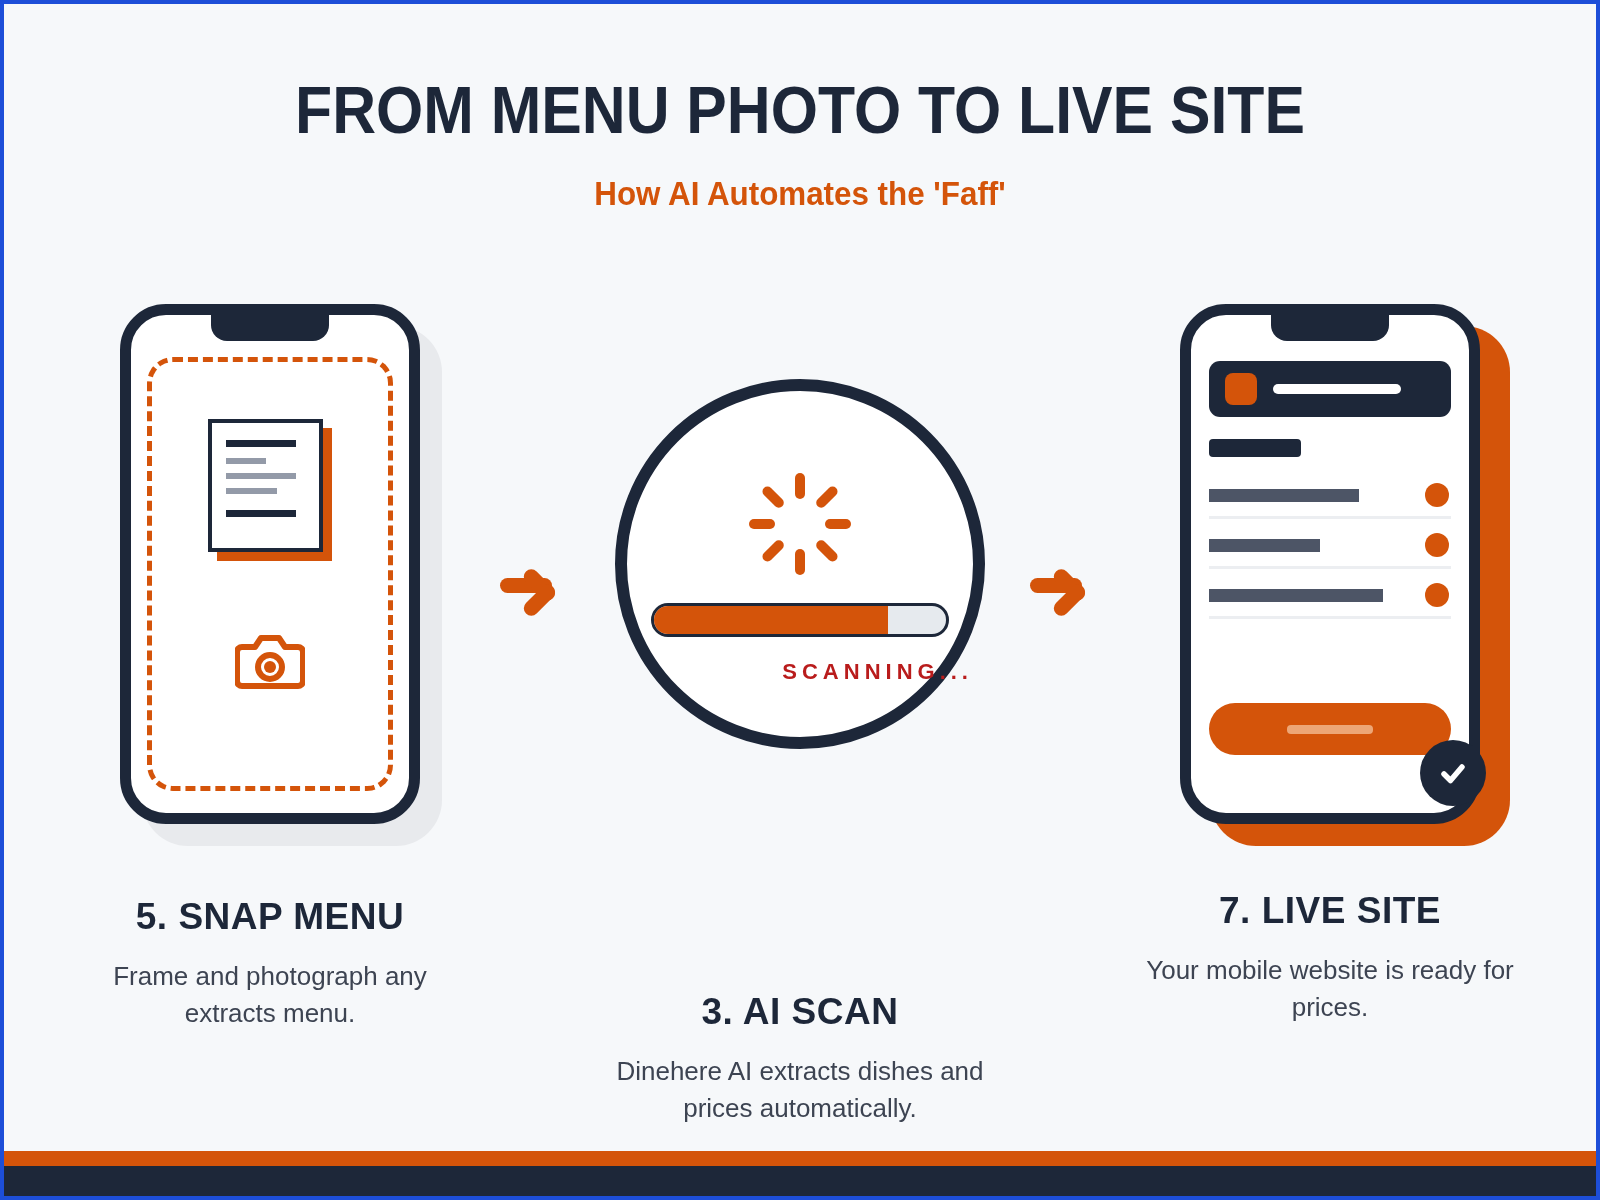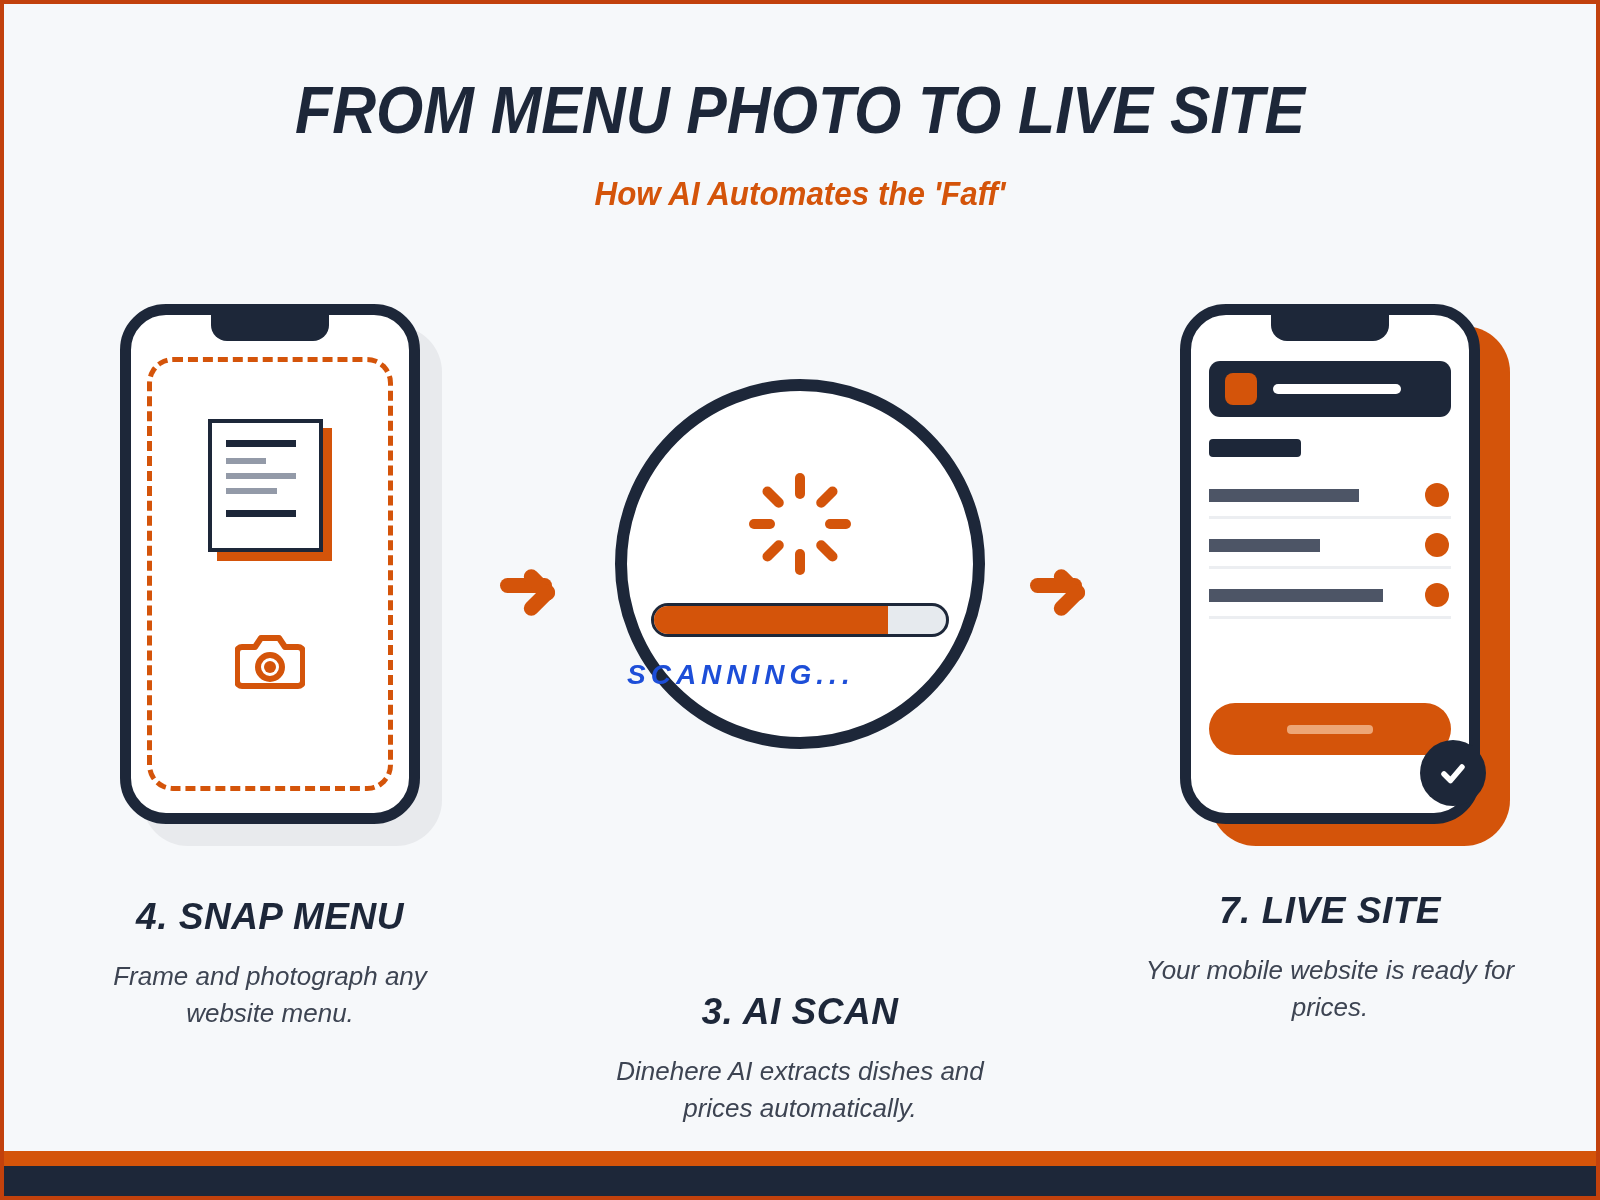--- a/index.html
+++ b/index.html
@@ -9,23 +9,22 @@
     height: 1200px;
     background: #f6f8fa;
     font-family: "Liberation Sans", sans-serif;
   }
 
   #canvas {
     position: relative;
     width: 1600px;
     height: 1200px;
     background: #f6f8fa;
-    border: 4px solid #c2410c;
+    border: 4px solid #1d4ed8;
     overflow: hidden;
-    font-style: italic;
   }
 
   
   .header { padding-top: 72px; text-align: center; }
 
   .main-title {
     font-size: 66px;
     font-weight: bold;
     letter-spacing: 0px;
     color: #1d2739;
@@ -180,25 +179,25 @@
     background: #e6eaee;
     border: 3px solid #1d2739;
     border-radius: 18px;
     overflow: hidden;
   }
   .progress-fill { height: 100%; background: #d4540a; }
   .scan-label {
     position: absolute;
     left: 0; right: 0;
     top: 268px;
-    text-align: left;
-    font-size: 28px;
+    text-align: right;
+    font-size: 22px;
     font-weight: bold;
     letter-spacing: 5px;
-    color: #1d4ed8;
+    color: #b91c1c;
   }
 
   
   .site-header {
     position: absolute;
     left: 18px; right: 18px; top: 46px;
     height: 56px;
     background: #1d2739;
     border-radius: 11px;
     display: flex;
@@ -320,22 +319,22 @@
                   <circle cx="35" cy="34" r="12" fill="none" stroke="#d4540a" stroke-width="6"></circle>
                   <circle cx="35" cy="34" r="6" fill="#d4540a"></circle>
                 </svg>
               </div>
             </div>
           </div>
         </div>
       </div>
 
       <div class="step-caption">
-        <div class="step-heading">4. SNAP MENU</div>
-        <div class="step-desc">Frame and photograph any website menu.</div>
+        <div class="step-heading">5. SNAP MENU</div>
+        <div class="step-desc">Frame and photograph any extracts menu.</div>
       </div>
     </div>
 
     <div class="arrow-cell">
       <div class="arrow">
         <div class="shaft"></div>
         <div class="head-a"></div>
         <div class="head-b"></div>
       </div>
     </div>

